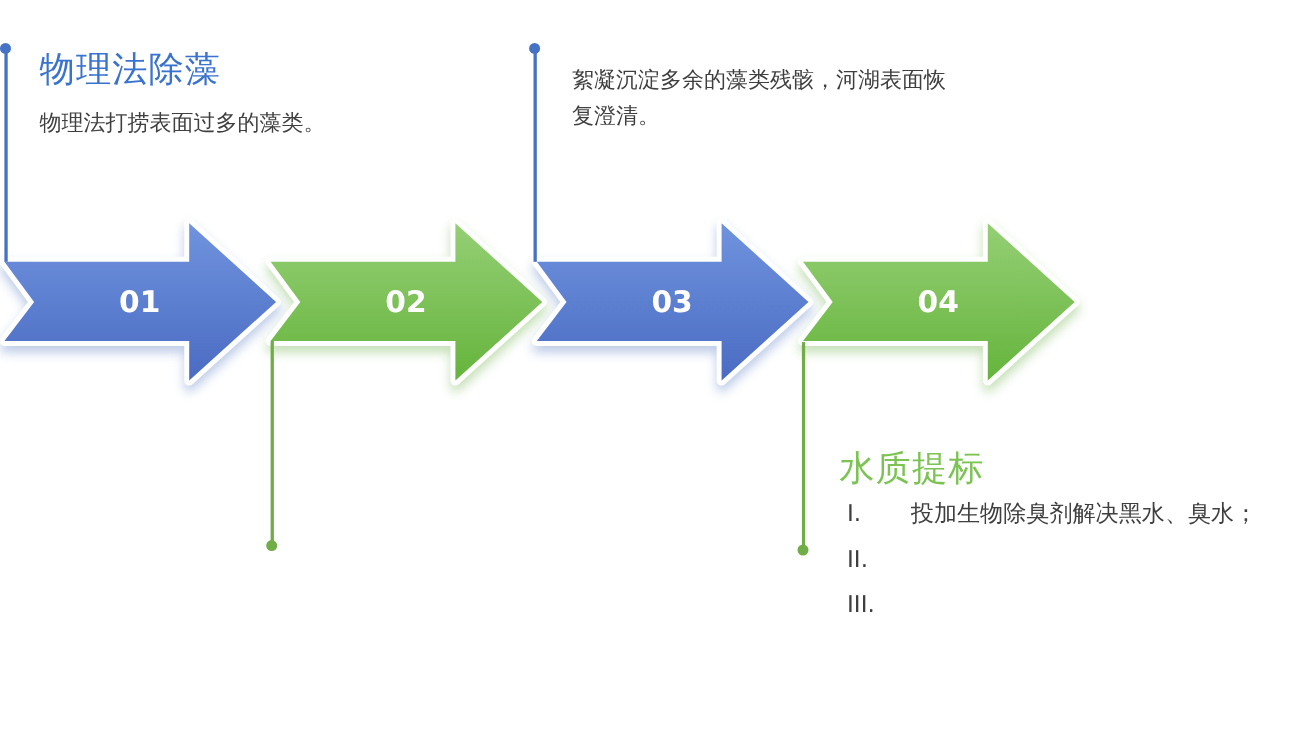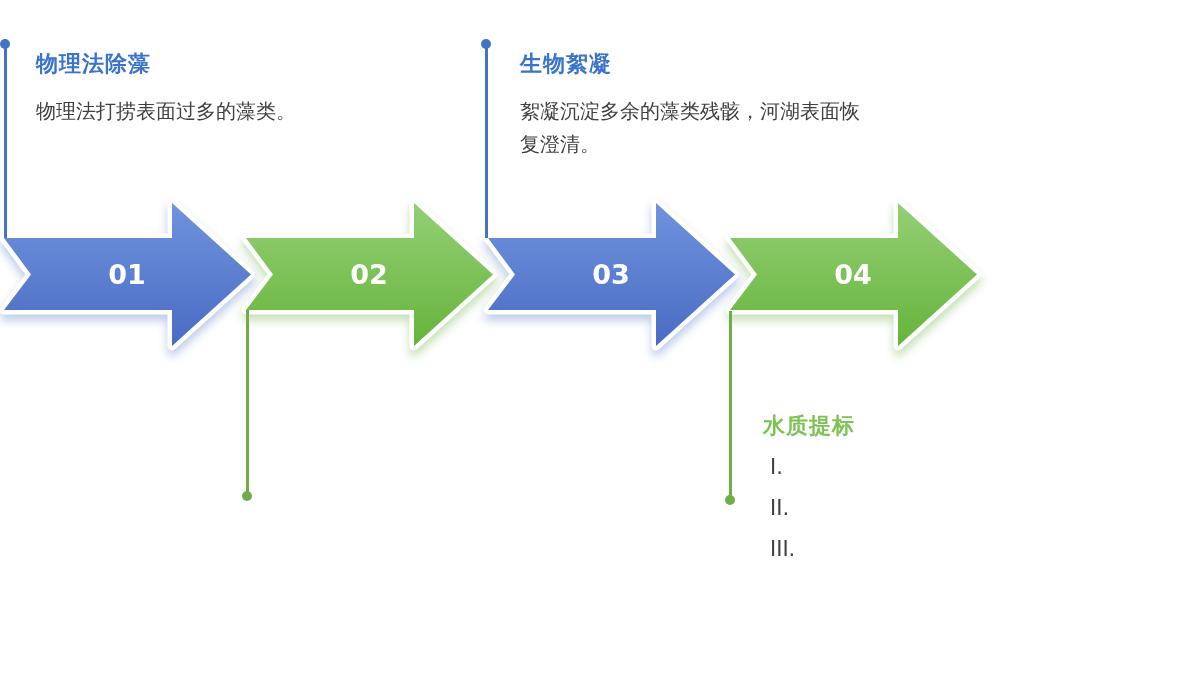--- a/index.html
+++ b/index.html
@@ -48,21 +48,21 @@
   #dot-3  { left: 242px; top: 491px; }
   #line-4 { left: 729px; top: 311px; height: 189px; }
   #dot-4  { left: 725px; top: 495px; }
   
   .section { position: absolute; }
   #section-1 { left: 36px;  top: 44px;  width: 420px; }
   #section-2 { left: 520px; top: 44px;  width: 420px; }
   #section-3 { left: 278px; top: 396px; width: 420px; }
   #section-4 { left: 763px; top: 396px; width: 426px; margin-top: 10px; }
   .section-title {
-    font-size: 22px; font-weight: bold;
+    font-size: 32px; font-weight: normal;
     line-height: 39px;
     letter-spacing: 1px;
   }
   .title-blue  { color: var(--c-title-blue, #3A73CD); }
   .title-green { color: var(--c-title-green, #7CC353); }
   .section-desc {
     margin-top: 12px;
     font-size: 20px; line-height: 33px;
     color: var(--c-body-text, #3F3F3F);
     white-space: pre-line;
@@ -127,31 +127,31 @@
   <div id="dot-3" class="dot green"></div>
   <div id="line-4" class="connector green"></div>
   <div id="dot-4" class="dot green"></div>
 
   <div id="section-1" class="section">
     <div class="section-title title-blue">物理法除藻</div>
     <div class="section-desc">物理法打捞表面过多的藻类。</div>
   </div>
 
   <div id="section-2" class="section">
-    <div class="section-title title-blue">生物絮凝</div>
     <div class="section-desc">絮凝沉淀多余的藻类残骸，河湖表面恢
 复澄清。</div>
   </div>
 
 
   <div id="section-4" class="section">
     <div class="section-title title-green">水质提标</div>
     <div class="roman-list">
       <div class="roman-item">
         <span class="roman-numeral">I.</span>
+        <span class="roman-text">投加生物除臭剂解决黑水、臭水；</span>
       </div>
       <div class="roman-item">
         <span class="roman-numeral">II.</span>
       </div>
       <div class="roman-item">
         <span class="roman-numeral">III.</span>
       </div>
     </div>
   </div>
 

